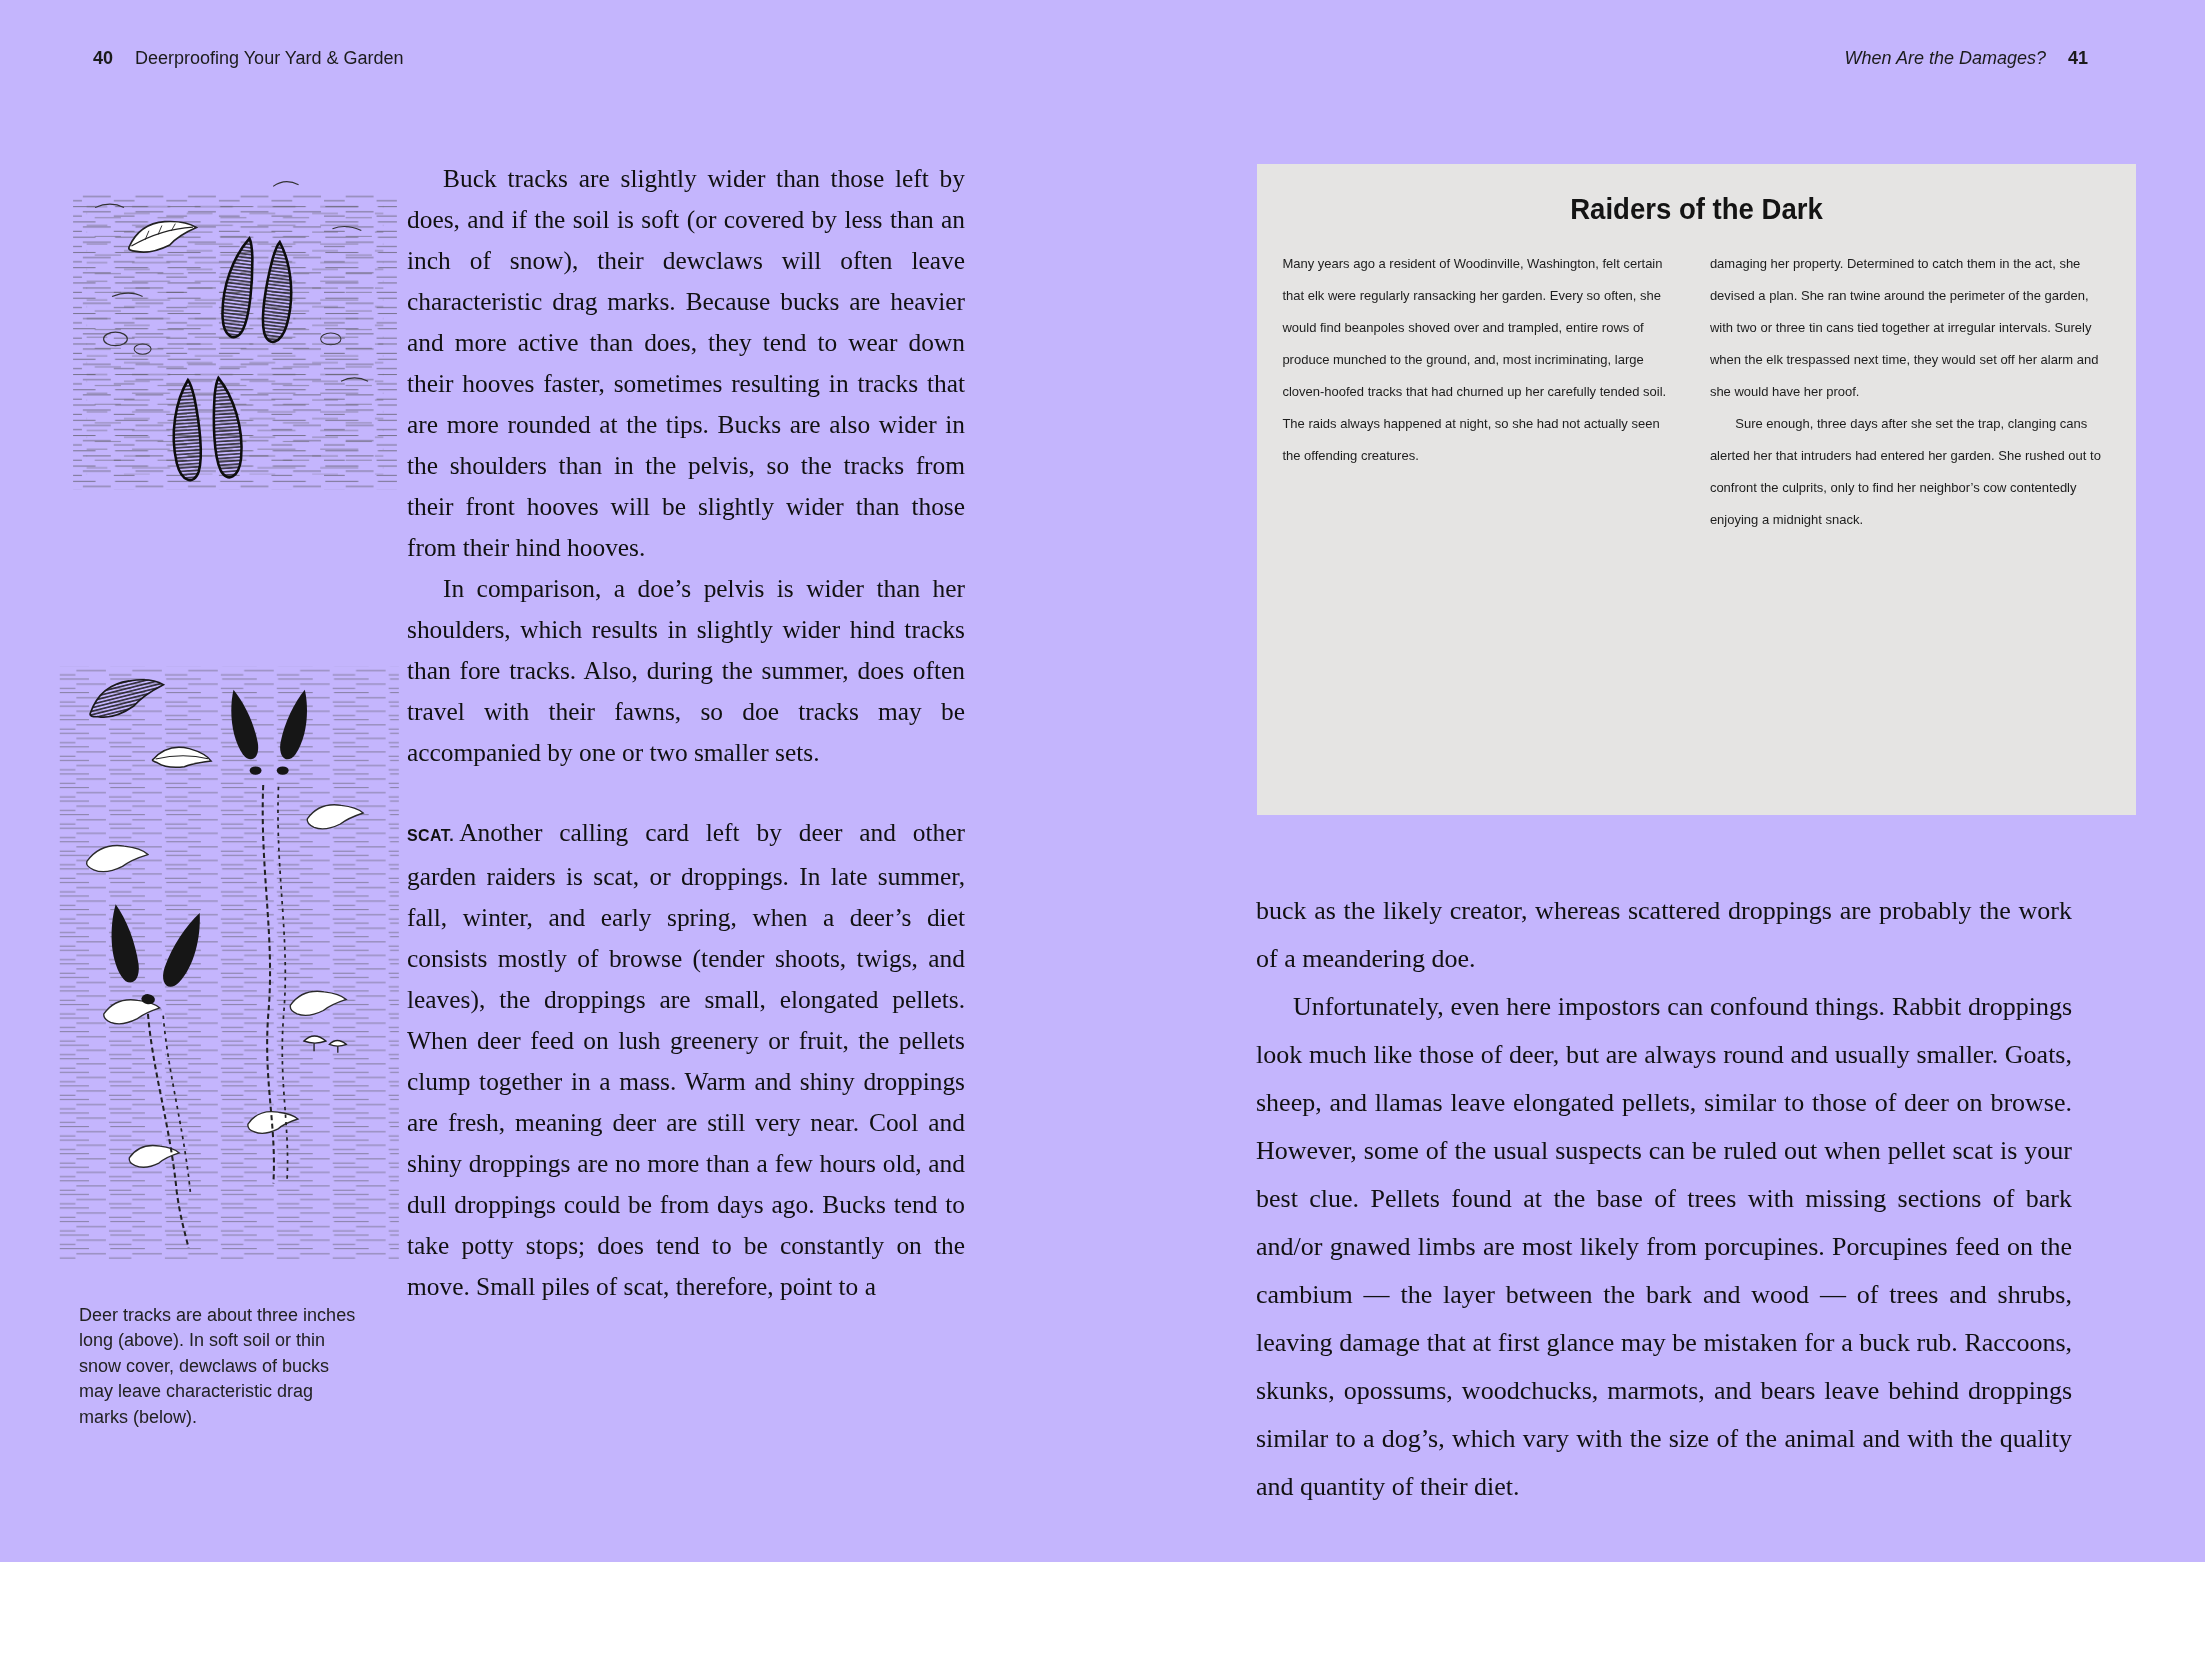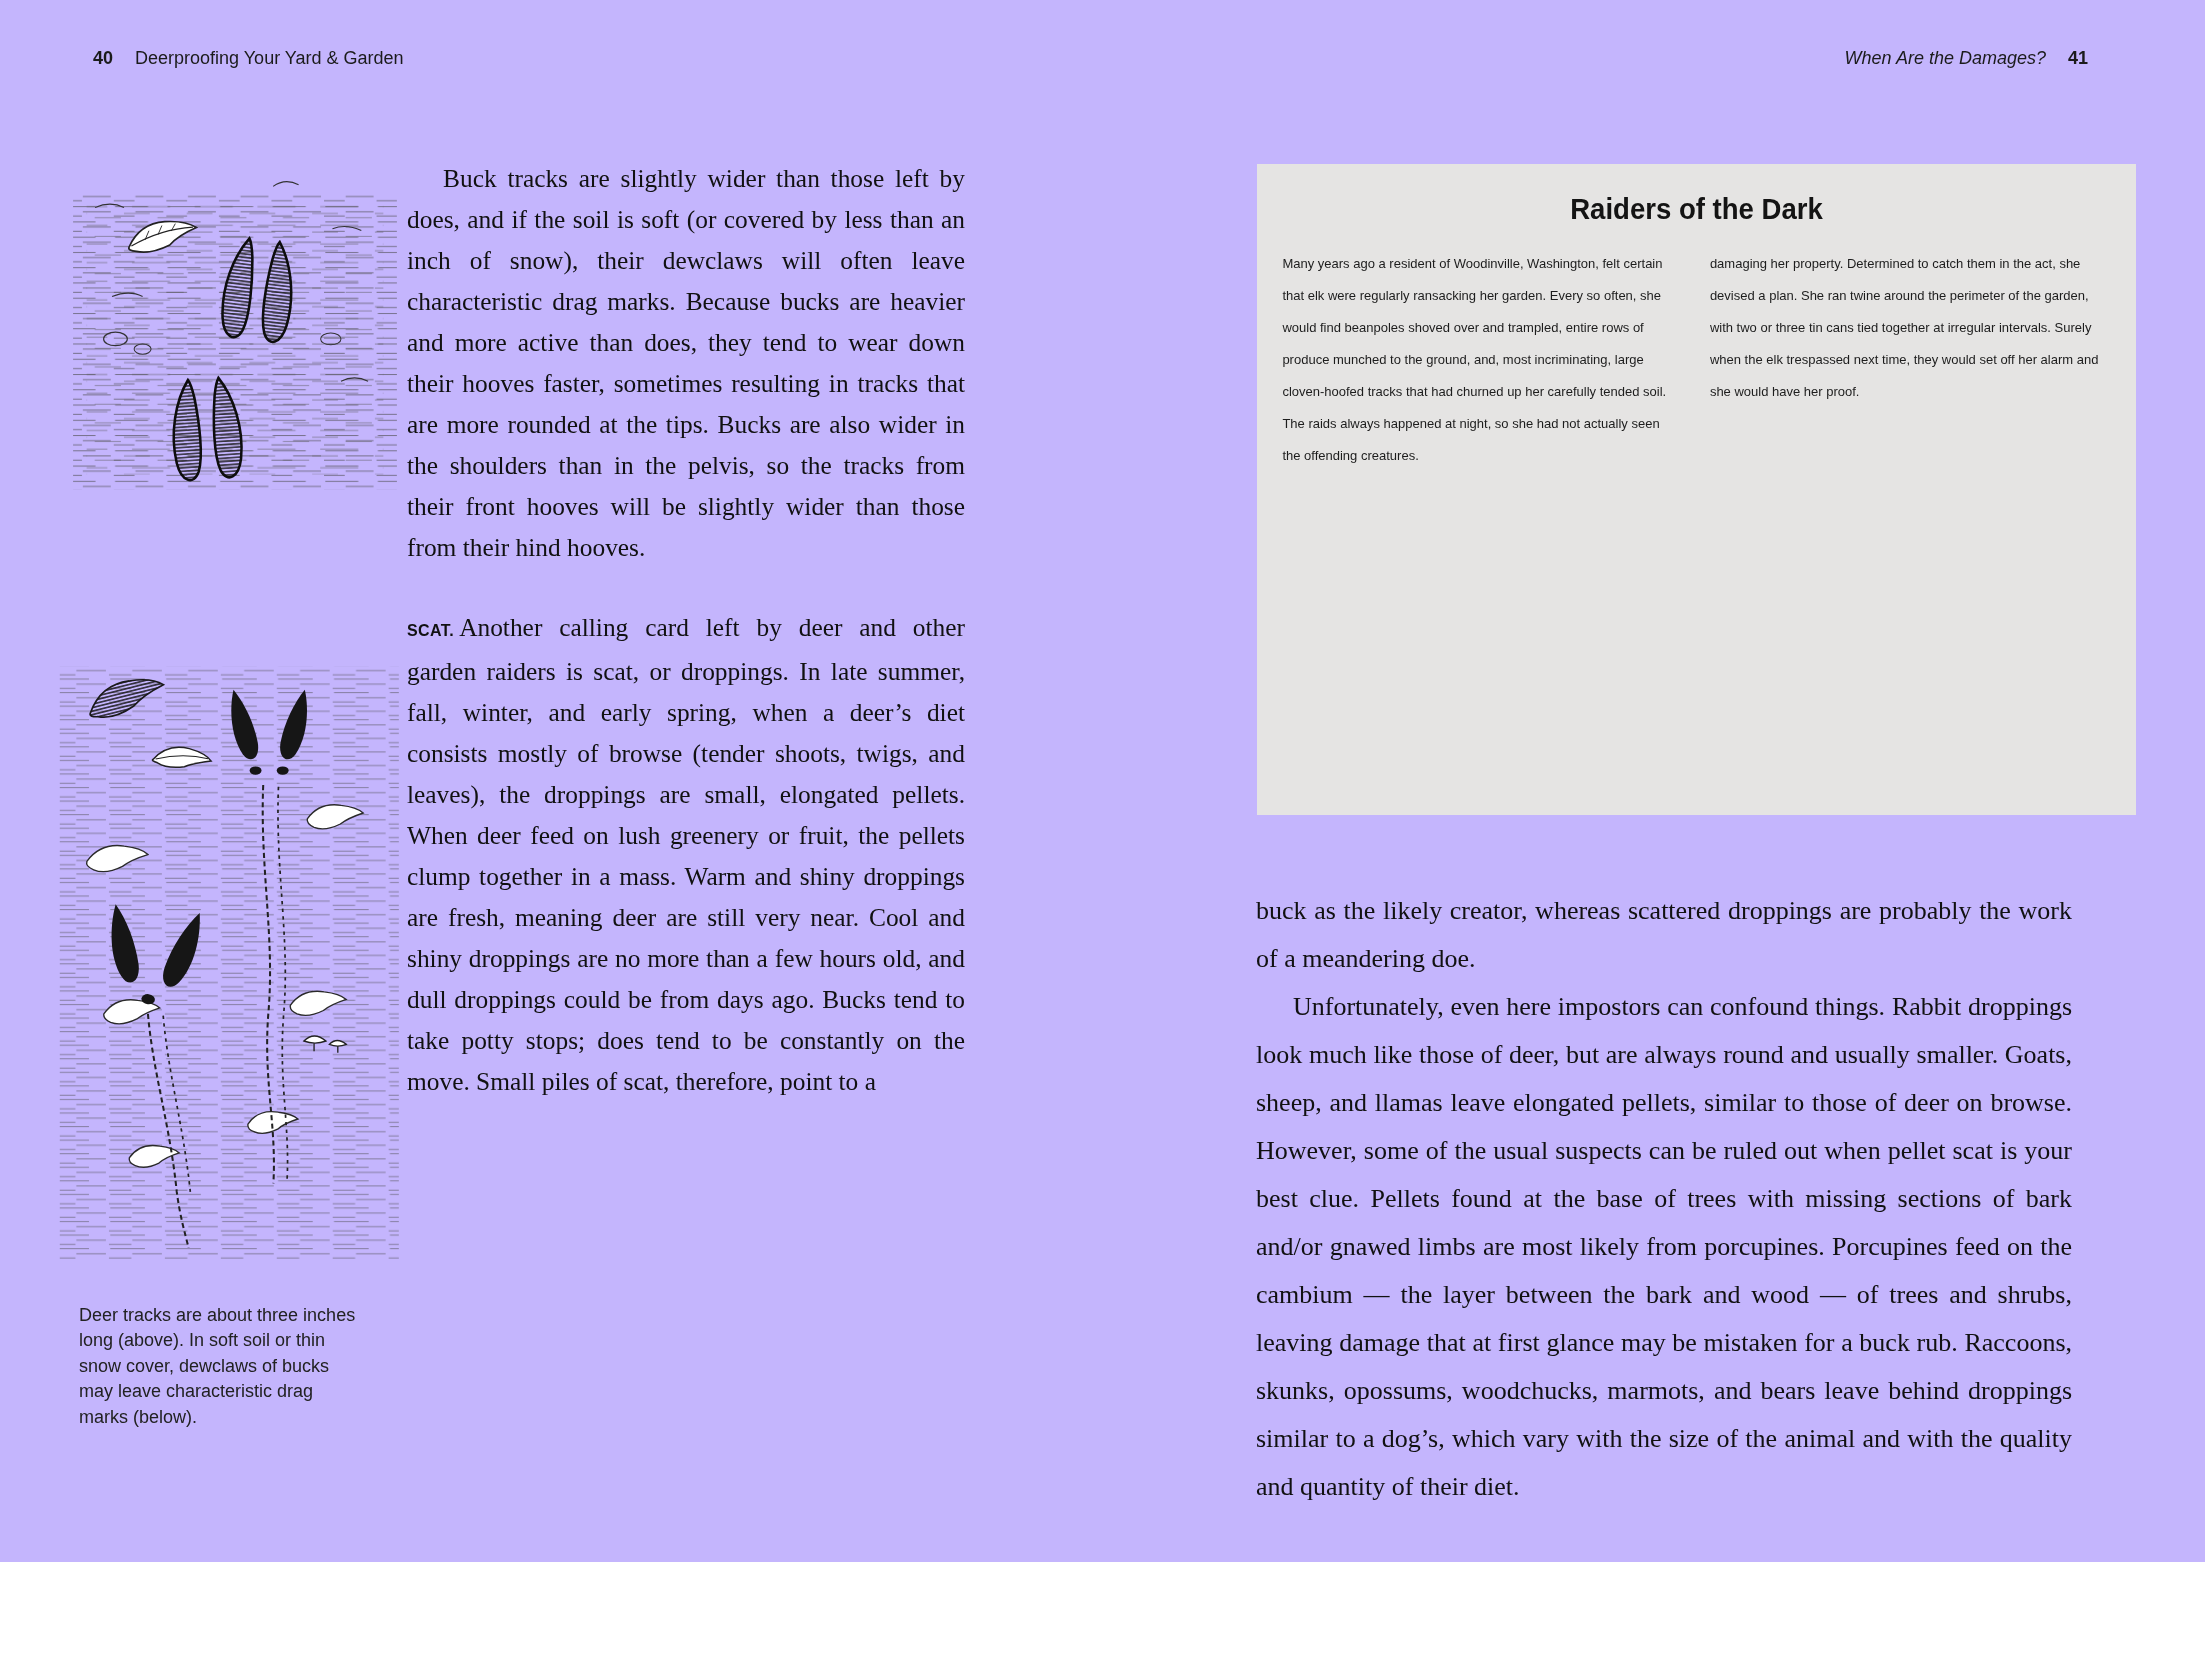--- a/index.html
+++ b/index.html
@@ -143,31 +143,33 @@
     <g stroke="#222" stroke-width="1.6" fill="#fff">
       <path d="M296,462 q12,-12 26,0 q-13,5 -26,0 Z M308,464 v10"></path>
       <path d="M326,466 q9,-9 20,0 q-10,4 -20,0 Z M336,468 v8"></path>
     </g>
   </svg>
 
   <div class="caption">Deer tracks are about three inches long (above). In soft soil or thin snow cover, dewclaws of bucks may leave characteristic drag marks (below).</div>
 
   <div class="body-left">
     <p class="indent">Buck tracks are slightly wider than those left by does, and if the soil is soft (or covered by less than an inch of snow), their dewclaws will often leave characteristic drag marks. Because bucks are heavier and more active than does, they tend to wear down their hooves faster, sometimes resulting in tracks that are more rounded at the tips. Bucks are also wider in the shoulders than in the pelvis, so the tracks from their front hooves will be slightly wider than those from their hind hooves.</p>
+    <p class="indent">In comparison, a doe’s pelvis is wider than her shoulders, which results in slightly wider hind tracks than fore tracks. Also, during the summer, does often travel with their fawns, so doe tracks may be accompanied by one or two smaller sets.</p>
     <p class="scat-para"><span class="lead-in">SCAT.</span><span>Another calling card left by deer and other garden raiders is scat, or droppings. In late summer, fall, winter, and early spring, when a deer’s diet consists mostly of browse (tender shoots, twigs, and leaves), the droppings are small, elongated pellets. When deer feed on lush greenery or fruit, the pellets clump together in a mass. Warm and shiny droppings are fresh, meaning deer are still very near. Cool and shiny droppings are no more than a few hours old, and dull droppings could be from days ago. Bucks tend to take potty stops; does tend to be constantly on the move. Small piles of scat, therefore, point to a</span></p>
   </div>
 
   <div class="sidebar" style="background:#e5e4e3;">
     <h2 class="sidebar-title">Raiders of the Dark</h2>
     <div class="sidebar-cols">
       <div class="sidebar-col">
         <p>Many years ago a resident of Woodinville, Washington, felt certain that elk were regularly ransacking her garden. Every so often, she would find beanpoles shoved over and trampled, entire rows of produce munched to the ground, and, most incriminating, large cloven-hoofed tracks that had churned up her carefully tended soil. The raids always happened at night, so she had not actually seen the offending creatures.</p>
       </div>
       <div class="sidebar-col">
         <p>damaging her property. Determined to catch them in the act, she devised a plan. She ran twine around the perimeter of the garden, with two or three tin cans tied together at irregular intervals. Surely when the elk trespassed next time, they would set off her alarm and she would have her proof.</p>
+        <p class="indent">Sure enough, three days after she set the trap, clanging cans alerted her that intruders had entered her garden. She rushed out to confront the culprits, only to find her neighbor’s cow contentedly enjoying a midnight snack.</p>
       </div>
     </div>
   </div>
 
   <div class="body-right">
     <p>buck as the likely creator, whereas scattered droppings are probably the work of a meandering doe.</p>
     <p class="indent">Unfortunately, even here impostors can confound things. Rabbit droppings look much like those of deer, but are always round and usually smaller. Goats, sheep, and llamas leave elongated pellets, similar to those of deer on browse. However, some of the usual suspects can be ruled out when pellet scat is your best clue. Pellets found at the base of trees with missing sections of bark and/or gnawed limbs are most likely from porcupines. Porcupines feed on the cambium — the layer between the bark and wood — of trees and shrubs, leaving damage that at first glance may be mistaken for a buck rub. Raccoons, skunks, opossums, woodchucks, marmots, and bears leave behind droppings similar to a dog’s, which vary with the size of the animal and with the quality and quantity of their diet.</p>
   </div>
 
 </div>

